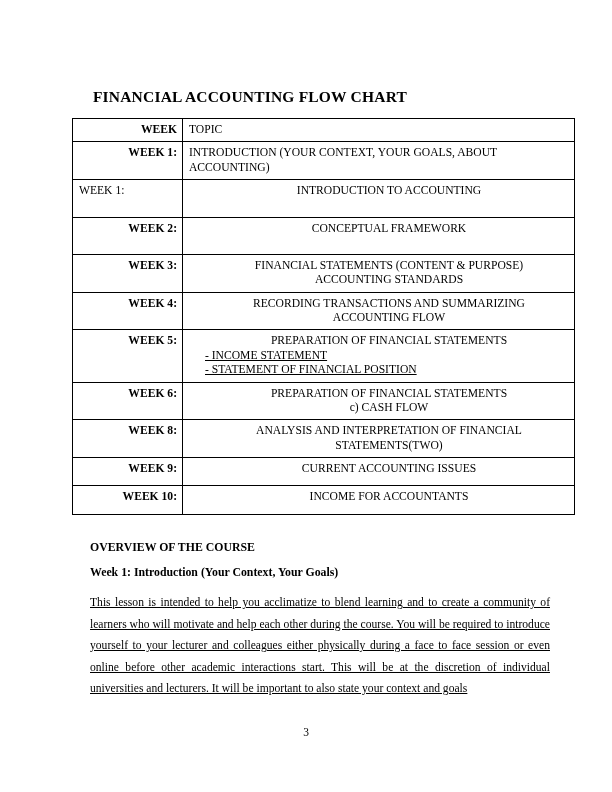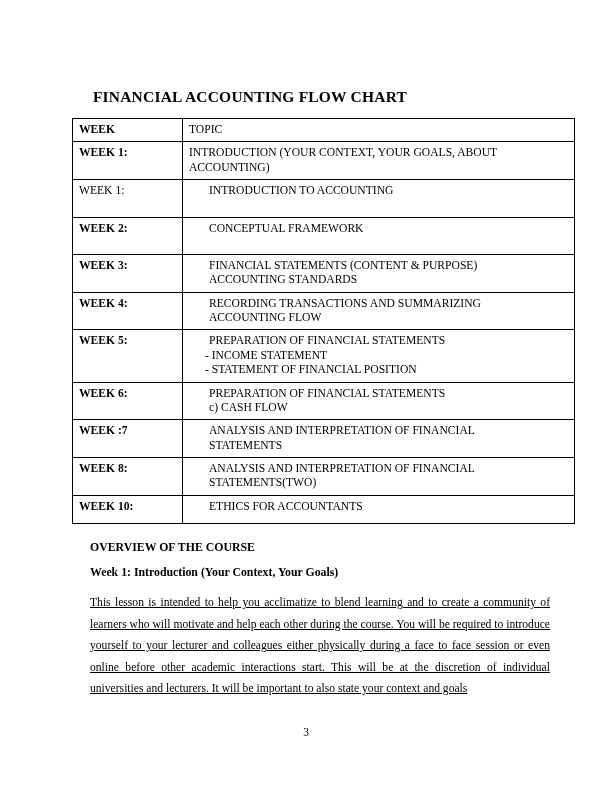--- a/index.html
+++ b/index.html
@@ -49,27 +49,30 @@
     line-height: 1.24;
   }
   td.week-col {
     width: 98px;
   }
   td.topic-col {
     width: 380px;
   }
   .bold {
     font-weight: bold;
+    text-align: right;
   }
   .topic-indent {
     padding-left: 20px;
+    text-align: center;
   }
   .dash-line {
     padding-left: 28px;
     text-indent: -12px;
+    text-decoration: underline;
   }
   .section-heading {
     position: absolute;
     left: 90px;
     top: 540px;
     font-size: 11.8px;
     font-weight: bold;
   }
   .sub-heading {
     position: absolute;
@@ -161,41 +164,41 @@
       </tr>
 
       <tr>
         <td class="week-col bold">WEEK 6:</td>
         <td class="topic-col">
           <div class="topic-indent">PREPARATION OF FINANCIAL STATEMENTS</div>
           <div class="topic-indent">c) CASH FLOW</div>
         </td>
       </tr>
 
-      <tr>
-        <td class="week-col bold">WEEK :7</td>
-        <td class="topic-col">
-          <div class="topic-indent">ANALYSIS AND INTERPRETATION OF FINANCIAL</div>
-          <div class="topic-indent">STATEMENTS</div>
-        </td>
-      </tr>
 
       <tr>
         <td class="week-col bold">WEEK 8:</td>
         <td class="topic-col">
           <div class="topic-indent">ANALYSIS AND INTERPRETATION OF FINANCIAL</div>
           <div class="topic-indent">STATEMENTS(TWO)</div>
         </td>
       </tr>
 
+      <tr>
+        <td class="week-col bold">WEEK 9:</td>
+        <td class="topic-col">
+          <div class="topic-indent">CURRENT ACCOUNTING ISSUES</div>
+          <div style="height:5px"></div>
+        </td>
+      </tr>
 
       <tr>
         <td class="week-col bold">WEEK 10:</td>
         <td class="topic-col">
-          <div class="topic-indent">ETHICS FOR ACCOUNTANTS</div>
+          <div class="topic-indent">INCOME FOR ACCOUNTANTS</div>
           <div style="height:5px"></div>
         </td>
       </tr>
 
     </tbody>
   </table>
 
   <div class="section-heading">OVERVIEW OF THE COURSE</div>
 
   <div class="sub-heading">Week 1: Introduction (Your Context, Your Goals)</div>

